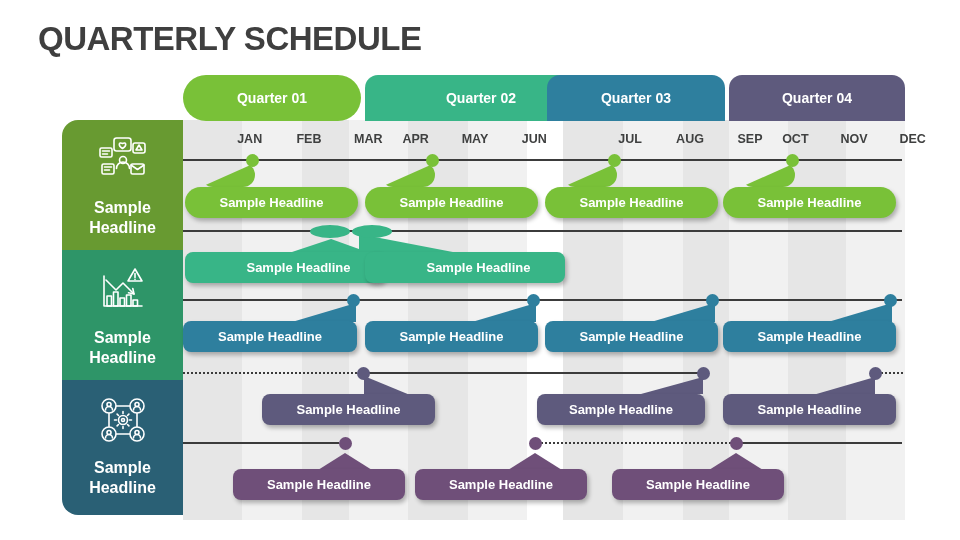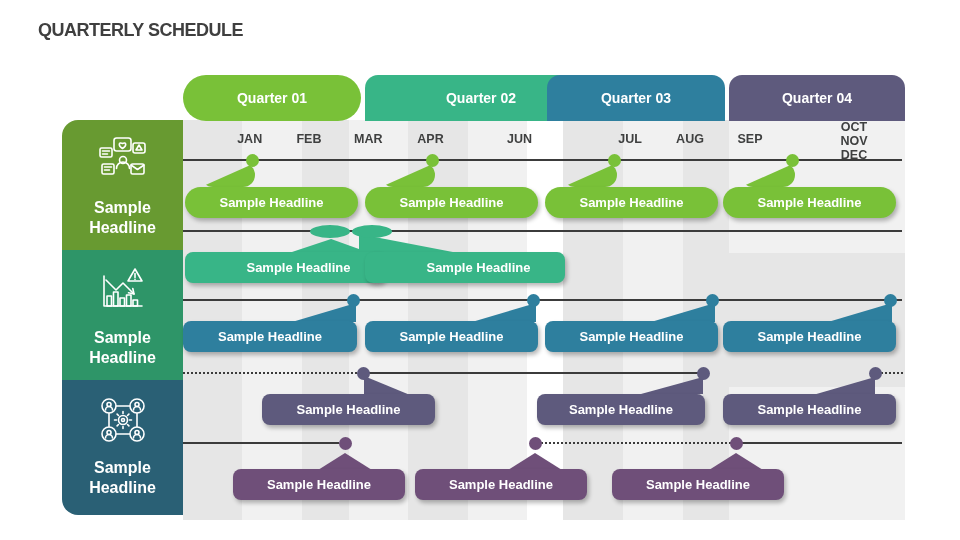--- a/index.html
+++ b/index.html
@@ -1,26 +1,26 @@
 <!DOCTYPE html>
 <html><head>
 <meta charset="utf-8">
 <style>
   html,body{margin:0;padding:0;background:#fff;}
   .slide{position:relative;width:960px;height:540px;background:#ffffff;overflow:hidden;
          font-family:"Liberation Sans",sans-serif;}
-  .title{position:absolute;left:38px;top:20px;font-size:18px;font-weight:800;
+  .title{position:absolute;left:38px;top:20px;font-size:33px;font-weight:800;
          color:#3f3f3f;letter-spacing:-0.5px;}
   
   .grid{position:absolute;left:183px;top:120px;width:722px;height:400px;}
   .sg{position:absolute;top:0;height:400px;display:flex;}
   .sg>div{flex:1;height:100%;}
   .cd{background:#e6e6e6;} .cl{background:#f1f1f1;}
   .sg1{left:0;width:178px;} .sg2{left:166px;width:178px;}
-  .sg3{left:380px;width:180px;} .sg4{left:546px;width:176px;flex-direction:column;}
+  .sg3{left:380px;width:180px;} .sg4{left:546px;width:176px;}
   
   .mrow{position:absolute;top:0;height:38px;display:flex;margin-left:37px;}
   .mrow>div{flex:1;display:flex;align-items:center;justify-content:center;
             font-size:12.5px;font-weight:bold;color:#3f4040;}
   
   .tab{position:absolute;top:75px;height:46px;border-radius:13px 13px 0 0;
        display:flex;align-items:center;justify-content:center;color:#fff;
        font-size:14px;font-weight:bold;}
   
   .sb{position:absolute;left:62px;width:121px;color:#fff;display:flex;
@@ -76,20 +76,21 @@
       <div class="cl"></div>
     </div>
 
     <div class="mrow sg1">
       <div>JAN</div>
       <div>FEB</div>
       <div>MAR</div>
     </div>
     <div class="mrow sg2">
       <div>APR</div>
+      <div>MAY</div>
       <div>JUN</div>
     </div>
     <div class="mrow sg3">
       <div>JUL</div>
       <div>AUG</div>
       <div>SEP</div>
     </div>
     <div class="mrow sg4">
       <div>OCT</div>
       <div>NOV</div>

